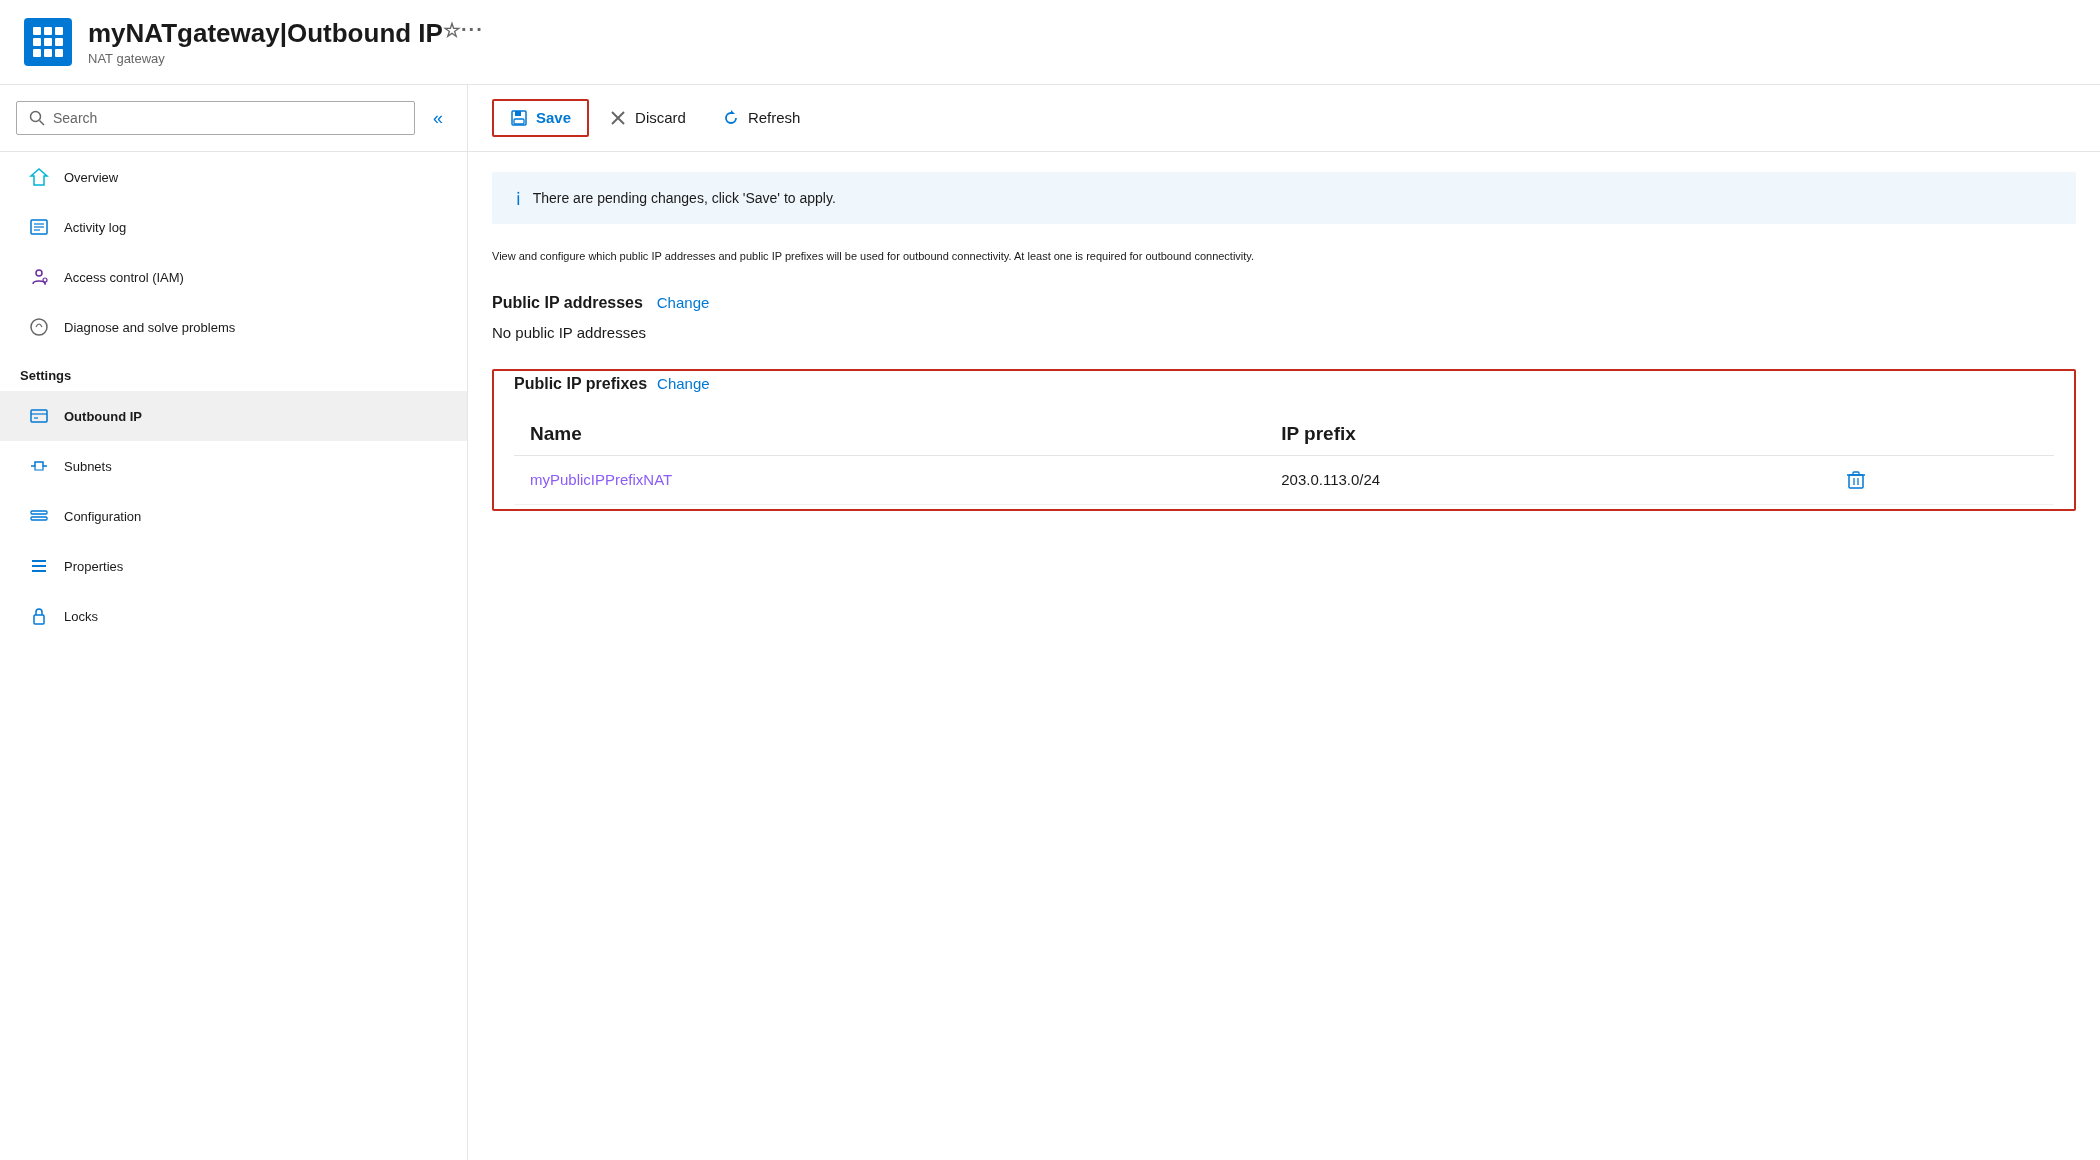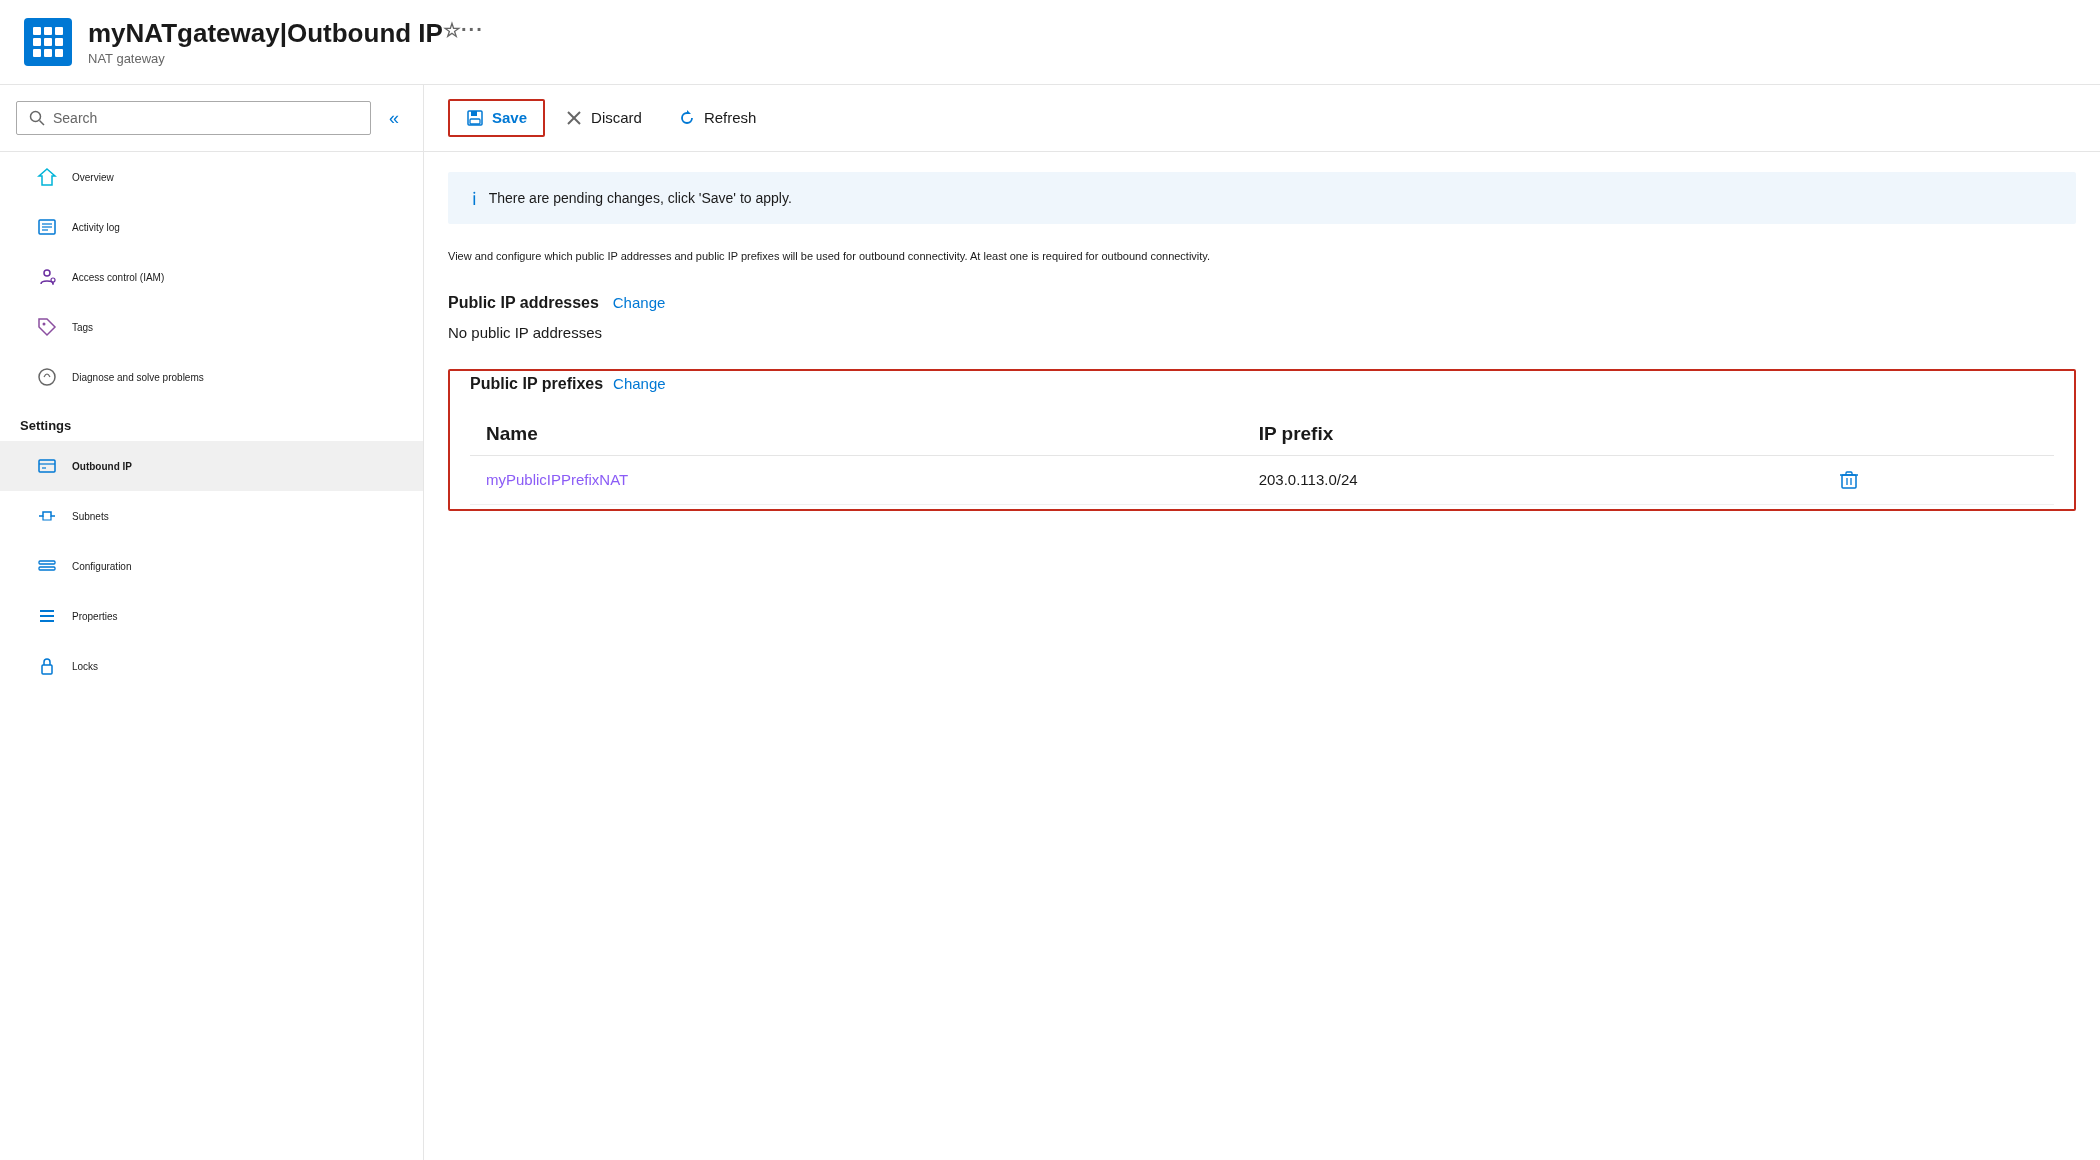--- a/index.html
+++ b/index.html
@@ -13,26 +13,26 @@
     .header-text { display: flex; flex-direction: column; }
     .header-title { font-size: 26px; font-weight: 600; color: #1a1a1a; display: flex; align-items: flex-start; }
     .header-subtitle { font-size: 13px; color: #666; margin-top: 2px; }
     .header-star { font-size: 20px; color: #666; cursor: pointer; }
     .header-dots { font-size: 20px; color: #666; cursor: pointer; letter-spacing: 1px; }
 
     
     .layout { display: flex; flex: 1; overflow: hidden; }
 
     
-    .sidebar { width: 424px; flex-shrink: 0; border-right: 1px solid #e5e5e5; display: flex; flex-direction: column; overflow-y: auto; }
+    .sidebar { width: 468px; flex-shrink: 0; border-right: 1px solid #e5e5e5; display: flex; flex-direction: column; overflow-y: auto; }
     .search-bar { display: flex; align-items: center; gap: 10px; padding: 16px 16px; border-bottom: 1px solid #e5e5e5; }
     .search-input { flex: 1; border: 1px solid #aaa; border-radius: 2px; padding: 8px 12px; font-size: 14px; color: #666; display: flex; align-items: center; gap: 8px; cursor: text; }
     .search-collapse { color: #0078d4; font-size: 18px; cursor: pointer; padding: 4px 8px; }
 
-    .nav-item { display: flex; align-items: center; gap: 14px; padding: 14px 36px; cursor: pointer; font-size: 10px; color: #1a1a1a; }
+    .nav-item { display: flex; align-items: center; gap: 14px; padding: 14px 28px; cursor: pointer; font-size: 13px; color: #1a1a1a; }
     .nav-item.active { background: #f0f0f0; font-weight: 600; }
     .nav-icon { width: 22px; height: 22px; display: flex; align-items: center; justify-content: center; flex-shrink: 0; }
 
     .section-header { padding: 16px 20px 8px 20px; font-size: 13px; font-weight: 700; color: #1a1a1a; }
 
     
     .main { flex: 1; display: flex; flex-direction: column; overflow-y: auto; }
 
     
     .toolbar { display: flex; align-items: center; gap: 4px; padding: 14px 24px; border-bottom: 1px solid #e5e5e5; }
@@ -129,29 +129,20 @@
     <div class="nav-item">
       <div class="nav-icon">
         <svg width="20" height="20" viewBox="0 0 20 20">
             <circle cx="10" cy="6" r="3" fill="none" stroke="#6b2fa0" stroke-width="1.5"></circle>
             <path d="M4 17c0-4 12-4 12 0" fill="none" stroke="#6b2fa0" stroke-width="1.5"></path>
             <circle cx="16" cy="13" r="2" fill="none" stroke="#6b2fa0" stroke-width="1.2"></circle>
             <line x1="16" y1="15" x2="16" y2="18" stroke="#6b2fa0" stroke-width="1.2"></line>
           </svg>
       </div>
       <span>Access control (IAM)</span>
-    </div>
-    <div class="nav-item">
-      <div class="nav-icon">
-        <svg width="20" height="20" viewBox="0 0 20 20">
-            <path d="M2 2 h8 l8 8 -8 8 -8-8 z" fill="none" stroke="#8b4fa0" stroke-width="1.5"></path>
-            <circle cx="7" cy="7" r="1.5" fill="#8b4fa0"></circle>
-          </svg>
-      </div>
-      <span>Tags</span>
     </div>
     <div class="nav-item">
       <div class="nav-icon">
         <svg width="20" height="20" viewBox="0 0 20 20">
             <circle cx="10" cy="10" r="8" fill="none" stroke="#666" stroke-width="1.5"></circle>
             <path d="M7 10 q3-6 6 0" fill="none" stroke="#666" stroke-width="1.2"></path>
           </svg>
       </div>
       <span>Diagnose and solve problems</span>
     </div>

